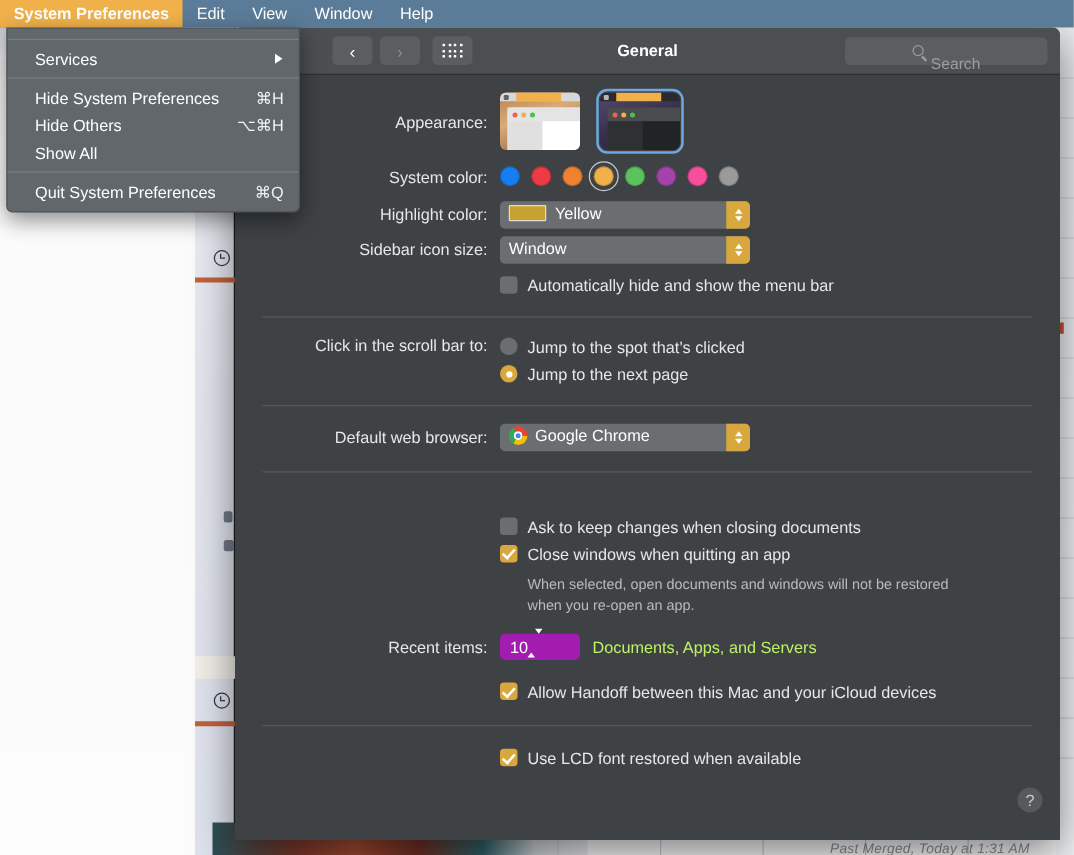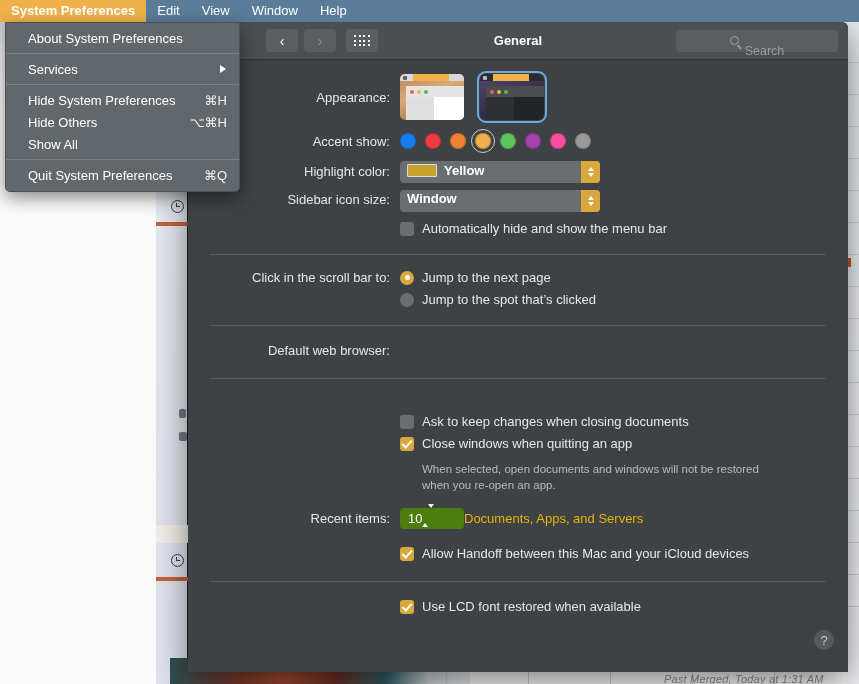--- a/index.html
+++ b/index.html
@@ -200,21 +200,21 @@
         box-shadow: inset 0 0 0 1px rgba(0,0,0,.18); }
   .sw.sel:after {
     content:""; position:absolute; left:-4px; top:-4px; right:-4px; bottom:-4px;
     border: 1.6px solid #c9cbcc; border-radius: 50%;
   }
 
   
   .popup {
     position: relative; height: 22px; border-radius: 4px; background: #6a6e70;
     display:inline-flex; align-items:center; padding: 0 28px 4px 7px;
-    font-size: 13px; color: #ffffff; min-width: 200px; font-weight: bold;
+    font-size: 13px; color: #ffffff; min-width: 200px;
   }
   .popup .stepper {
     position:absolute; right:0; top:0; width: 19px; height: 22px;
     background: #d8a83e; border-radius: 0 4px 4px 0;
     display:flex; flex-direction:column; align-items:center; justify-content:center; gap:2px;
   }
   .chev-up, .chev-dn { width:0; height:0; border-left:3.5px solid transparent; border-right:3.5px solid transparent; }
   .chev-up { border-bottom: 4px solid #ffffff; }
   .chev-dn { border-top: 4px solid #ffffff; }
   .hl-swatch { width: 30px; height: 13px; background:#c8a22e; border:1px solid #e0dcd2; margin-right:7px; border-radius:1px; }
@@ -239,25 +239,25 @@
   .rb { width:14px; height:14px; border-radius:50%; background:#6a6e70; flex:none; position:relative; }
   .rb.on { background:#d8a83e; }
   .rb.on:after {
     content:""; position:absolute; left:4.5px; top:4.5px; width:5px; height:5px;
     border-radius:50%; background:#ffffff;
   }
   .note { font-size: 11.5px; color: #b9bbbd; line-height: 1.45; padding-left: 22px; max-width: 360px; }
 
   
   .numfield {
-    position:relative; height:21px; width: 64px; border-radius:4px; background:#4d7c0f;
+    position:relative; height:21px; width: 64px; border-radius:4px; background:#a21caf;
     display:inline-flex; align-items:center; padding-left:8px; font-size:13px; color:#ffffff;
   }
   .numfield .stepper { width: 18px; border-radius: 0 4px 4px 0; height:21px; }
-  .inline-note { font-size:13px; color:#eab308; }
+  .inline-note { font-size:13px; color:#bef264; margin-left: 10px; }
 
   .helpbtn {
     position:absolute; right: 14px; bottom: 22px; width: 20px; height: 20px;
     border-radius:50%; background:#565a5c; color:#c9cbcc;
     display:flex; align-items:center; justify-content:center; font-size:13px;
   }
 </style>
 </head>
 <body>
 
@@ -376,21 +376,21 @@
                   <i></i>
                   <i></i>
                 </div>
             </div>
           </div>
         </div>
       </div>
     </div>
 
     <div class="row accent-row">
-      <div class="lbl">Accent show:</div>
+      <div class="lbl">System color:</div>
       <div class="fld">
         <div class="swatches" id="swatches">
             <div class="sw" style="background: rgb(22, 126, 240);"></div>
             <div class="sw" style="background: rgb(236, 59, 67);"></div>
             <div class="sw" style="background: rgb(239, 130, 48);"></div>
             <div class="sw sel" style="background: rgb(240, 177, 74);"></div>
             <div class="sw" style="background: rgb(91, 195, 91);"></div>
             <div class="sw" style="background: rgb(163, 67, 171);"></div>
             <div class="sw" style="background: rgb(247, 79, 158);"></div>
             <div class="sw" style="background: rgb(154, 154, 154);"></div>
@@ -435,34 +435,44 @@
       </div>
     </div>
 
     <div class="sep"></div>
 
 
     <div class="row" style="padding-top:12px">
       <div class="lbl" style="line-height:22px">Click in the scroll bar to:</div>
       <div class="fld" id="clickscroll-opts">
           <label class="opt">
+            <span class="rb"></span>
+            <span>Jump to the spot that’s clicked</span>
+          </label>
+          <label class="opt">
             <span class="rb on"></span>
             <span>Jump to the next page</span>
           </label>
-          <label class="opt">
-            <span class="rb"></span>
-            <span>Jump to the spot that’s clicked</span>
-          </label>
         </div>
     </div>
 
     <div class="sep"></div>
 
     <div class="row" style="padding-top:14px">
       <div class="lbl" style="line-height:22px">Default web browser:</div>
+      <div class="fld">
+        <div class="popup">
+          <span class="chrome-icon"></span>
+          <span>Google Chrome</span>
+          <span class="stepper">
+            <i class="chev-up"></i>
+              <i class="chev-dn"></i>
+          </span>
+        </div>
+      </div>
     </div>
 
     <div class="sep" style="margin-top:16px"></div>
 
     <div class="row" style="padding-top:32px">
       <div class="lbl"></div>
       <div class="fld">
         <label class="opt">
           <span class="cb"></span>
           <span>Ask to keep changes when closing documents</span>
@@ -517,23 +527,20 @@
 
 <div id="menubar">
     <div class="menu-title app open">System Preferences</div>
     <div class="menu-title">Edit</div>
     <div class="menu-title">View</div>
     <div class="menu-title">Window</div>
     <div class="menu-title">Help</div>
   </div>
 
 <div id="appmenu">
-    <div class="mi">
-      <span>About System Preferences</span>
-    </div>
     <div class="msep"></div>
     <div class="mi">
       <span>Services</span>
       <span class="arrow"></span>
     </div>
     <div class="msep"></div>
     <div class="mi">
       <span>Hide System Preferences</span>
       <span class="sc">⌘H</span>
     </div>

